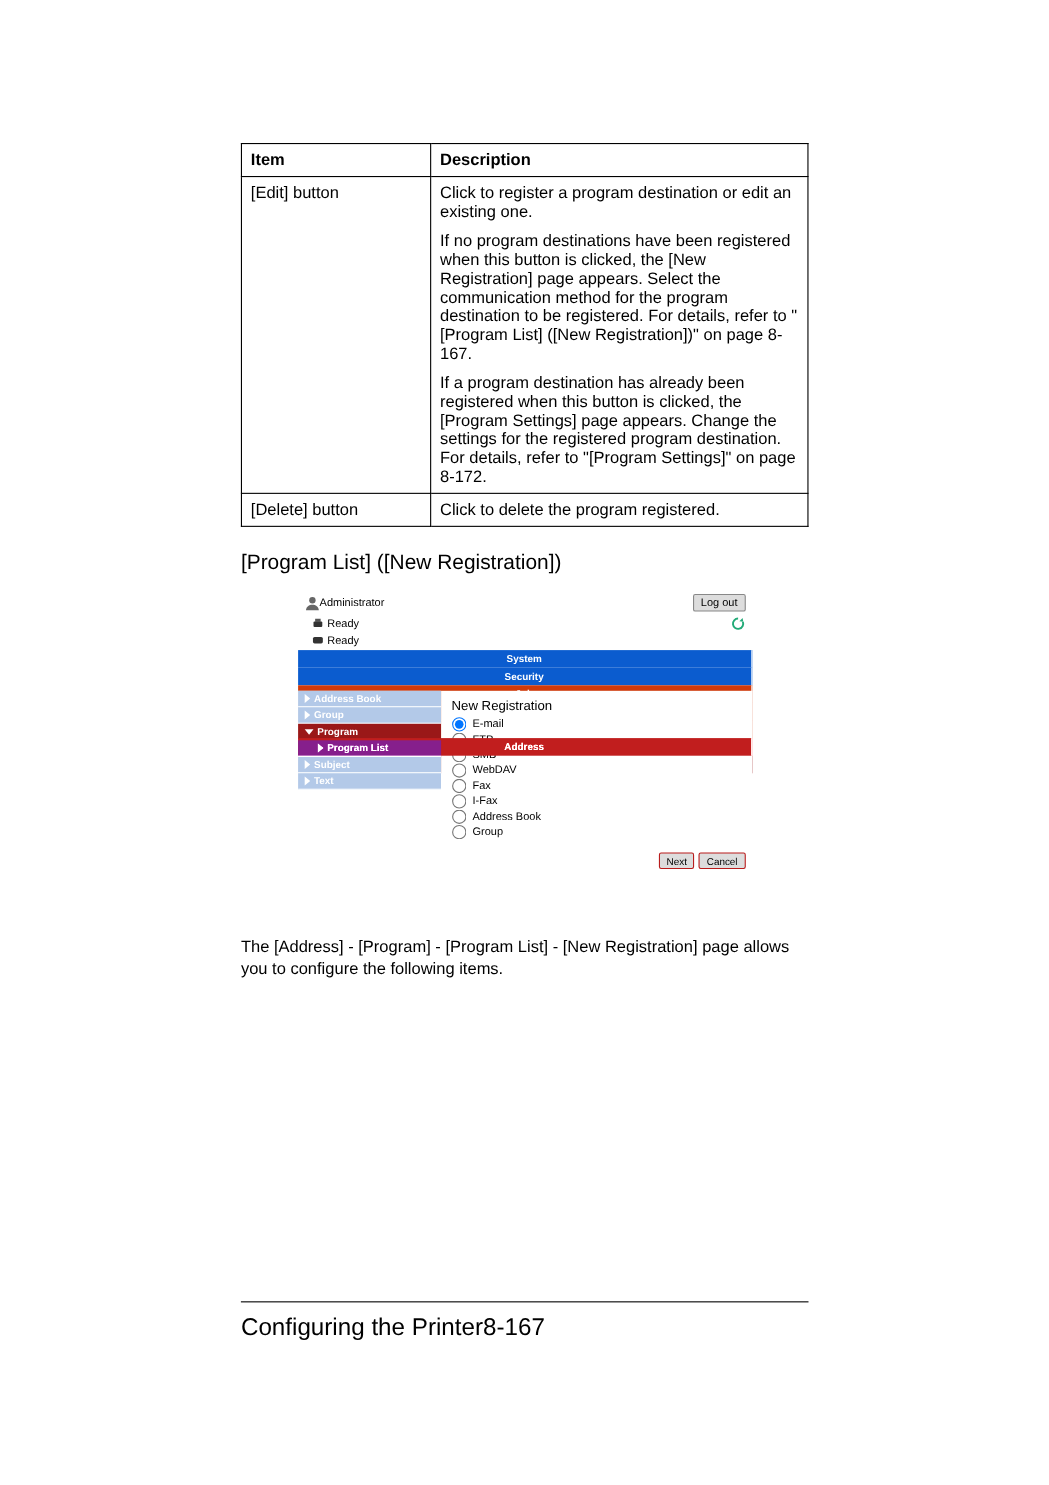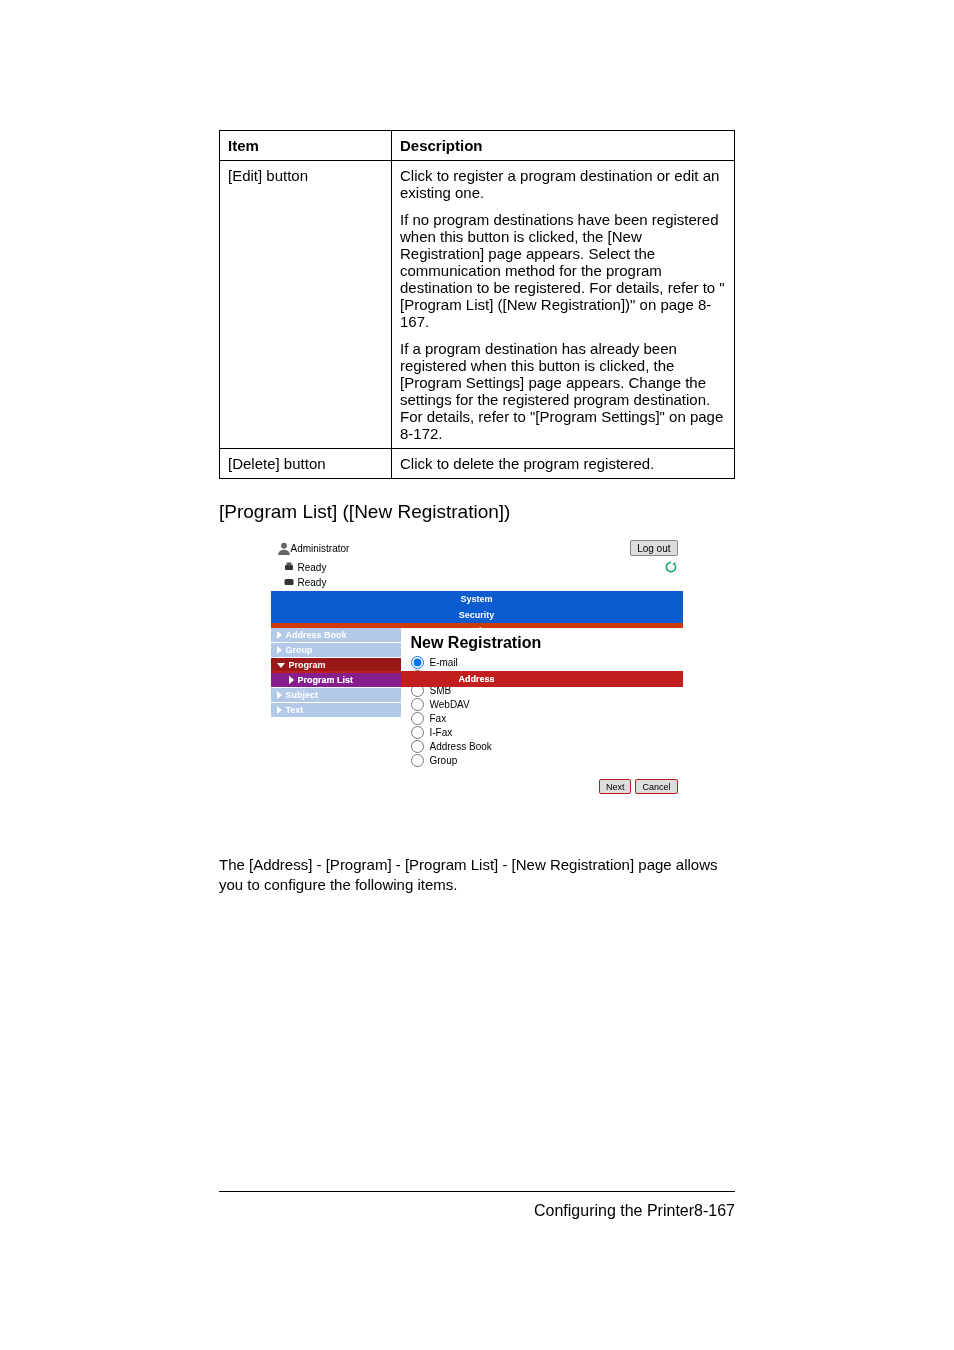--- a/index.html
+++ b/index.html
@@ -108,21 +108,21 @@
   .ss-left-item.pale { background: #b3c9e8; color: #fff; }
   .ss-left-item.red  { background: #9a1818; }
   .ss-left-item.redpale { background: #701a75; filter: brightness(1.2); }
   .tri { display:inline-block; width:0; height:0; border-top:4px solid transparent; border-bottom:4px solid transparent; border-left:5px solid #fff; }
   .tri-down { display:inline-block; width:0; height:0; border-left:4px solid transparent; border-right:4px solid transparent; border-top:5px solid #fff; }
   .ss-right {
     flex: 1;
     padding: 4px 10px 8px 10px;
     background: #fff;
   }
-  .ss-right .reg-title { font-weight: bold; font-size: 16px; margin: 2px 0 3px 0; }
+  .ss-right .reg-title { font-weight: normal; font-size: 12px; margin: 2px 0 3px 0; }
   .radio-row { display: flex; align-items: center; gap: 6px; height: 14px; }
   .radio-row input { margin: 0; }
   .ss-footer {
     display: flex;
     justify-content: flex-end;
     gap: 4px;
     padding: 4px 6px 0 0;
   }
   .ss-footer button {
     font-size: 9px;
@@ -140,22 +140,22 @@
   .footer-area {
     position: absolute;
     bottom: 0; left: 0; right: 0;
   }
   .footer-rule {
     border-top: 1px solid #000;
     margin-bottom: 10px;
   }
   .footer-row {
     display: flex;
-    justify-content: flex-end;
-    font-size: 16px;
+    justify-content: flex-start;
+    font-size: 22px;
   }
   .icon-svg { width: 14px; height: 14px; }
   .icon-small { width: 12px; height: 12px; }
   .refresh-svg { width: 14px; height: 14px; }
   .status-right { display:flex; align-items:center; }
 </style>
 </head>
 <body>
 
 <div class="page">

